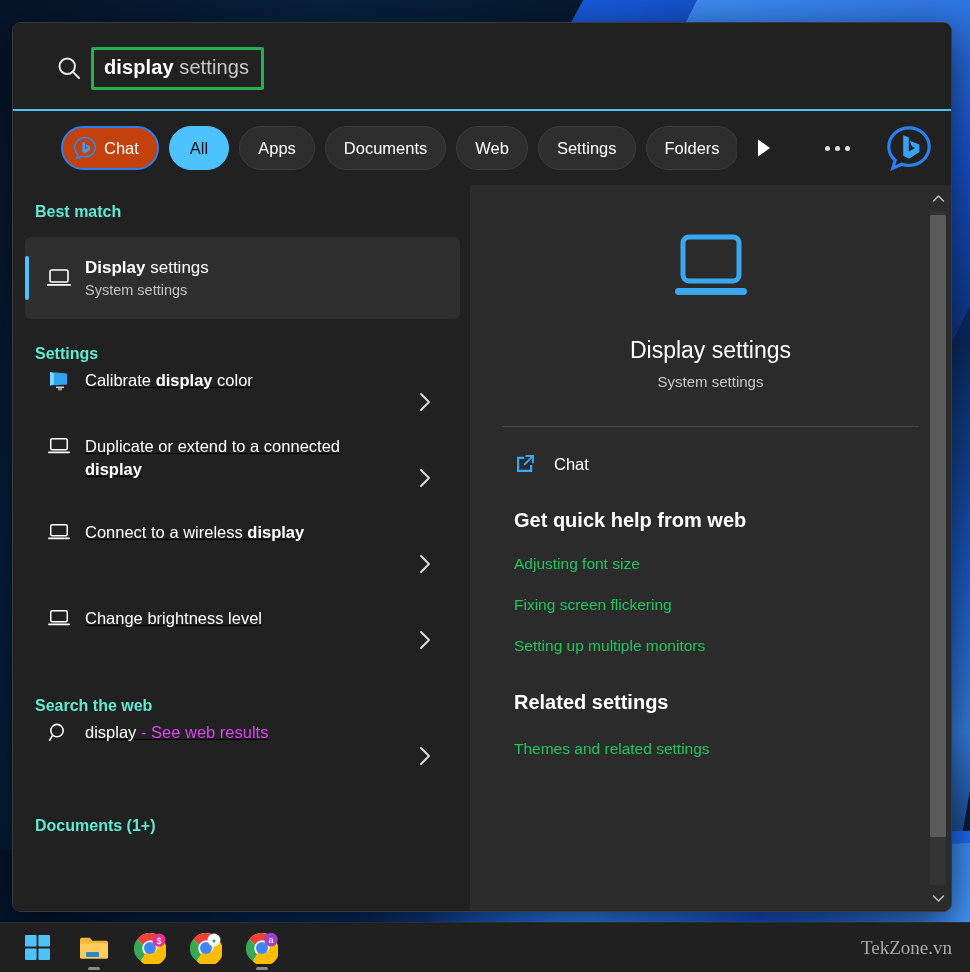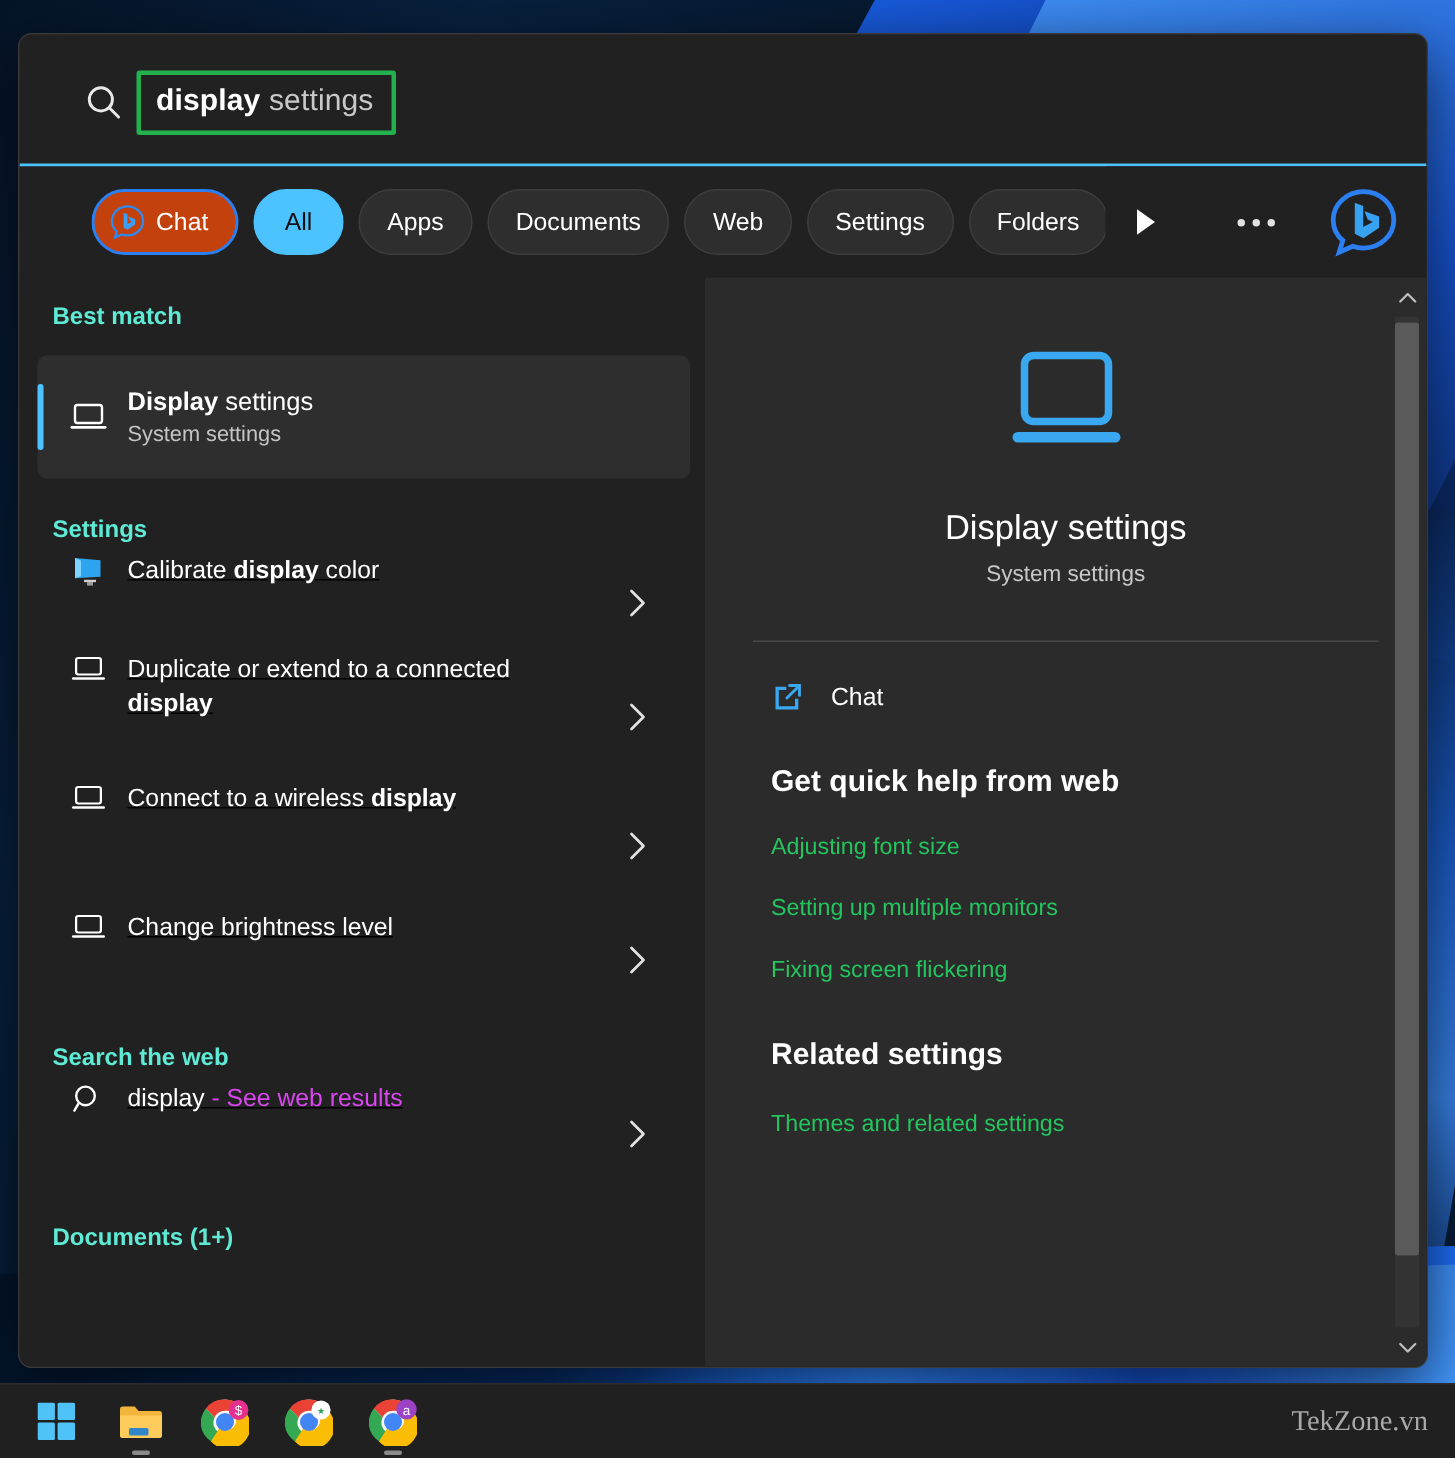--- a/index.html
+++ b/index.html
@@ -500,22 +500,22 @@
             <svg width="22" height="22" viewBox="0 0 22 22" fill="none">
               <path d="M3 3.8h7.2V6H5.2v10.8H16V11.9h2.2V19H3z" fill="#3aa8f0"></path>
               <path d="M12.4 3h6.6v6.6" stroke="#3aa8f0" stroke-width="1.9" fill="none" stroke-linecap="round"></path>
               <line x1="18.4" y1="3.6" x2="10.6" y2="11.4" stroke="#3aa8f0" stroke-width="1.9" stroke-linecap="round"></line>
             </svg>
             <span class="open-label">Chat</span>
           </div>
 
           <div class="prev-head">Get quick help from web</div>
           <div class="prev-link">Adjusting font size</div>
+          <div class="prev-link">Fixing screen flickering</div>
           <div class="prev-link">Setting up multiple monitors</div>
-          <div class="prev-link">Fixing screen flickering</div>
 
           <div class="prev-head" style="padding-top:36px">Related settings</div>
           <div class="prev-link" style="padding-top:26px">Themes and related settings</div>
 
         </div>
 
         <div id="pv-scrollbar">
           <div id="pv-up">
             <svg width="13" height="9" viewBox="0 0 13 9">
               <polyline points="1.5,7 6.5,2 11.5,7" fill="none" stroke="#bdbdbd" stroke-width="1.5" stroke-linecap="round" stroke-linejoin="round"></polyline>

